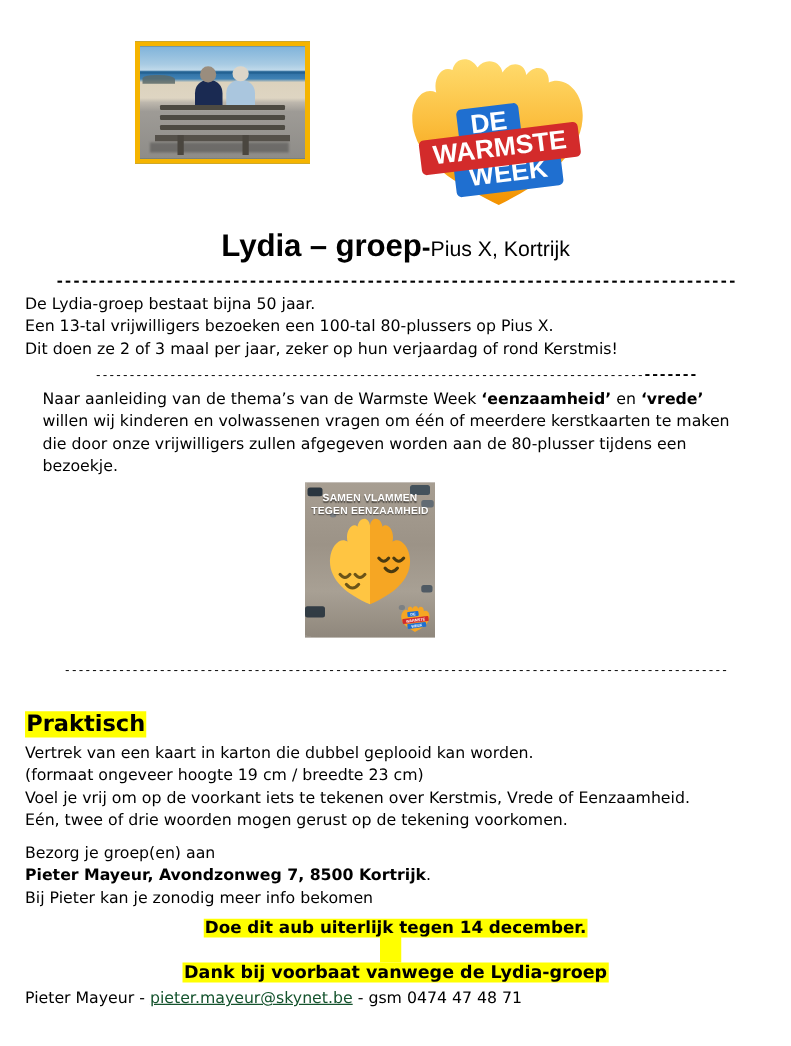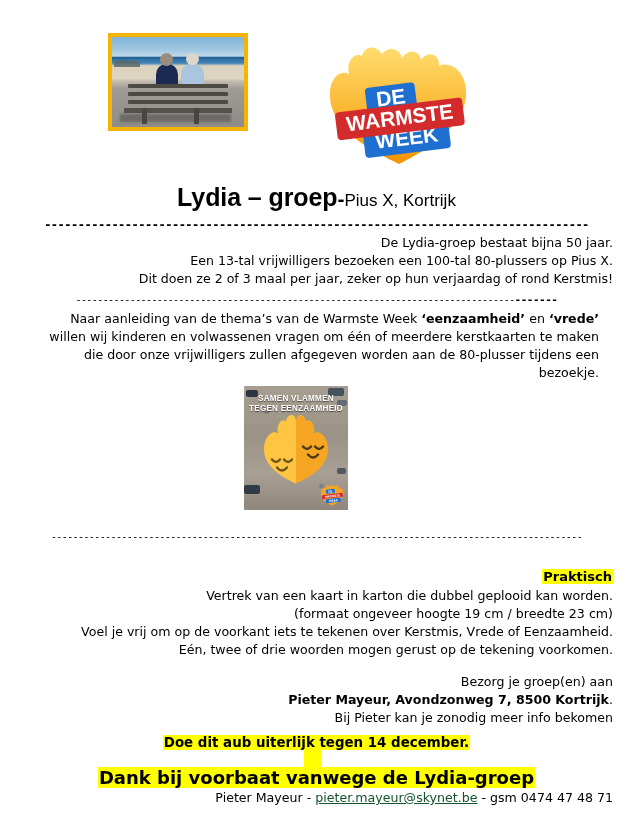--- a/index.html
+++ b/index.html
@@ -189,21 +189,21 @@
     font-family: "Liberation Sans", "DejaVu Sans", sans-serif;
     font-size: 21px;
     font-weight: bold;
   }
 
   
   .body-text {
     font-family: "DejaVu Sans", "Liberation Sans", sans-serif;
     font-size: 12.6px;
     line-height: 18px;
-    text-align: right;
+    text-align: left;
   }
   .block {
     position: absolute;
     left: 20px;
     right: 20px;
   }
   .rule {
     font-family: "DejaVu Sans Mono", "Liberation Mono", monospace;
     text-align: center;
     line-height: 8px;
@@ -291,23 +291,23 @@
     padding: 0 1px;
   }
   .bold { font-weight: bold; }
   .link {
     color: #14532d;
     text-decoration: underline;
   }
 
   .prak-title {
     font-family: "DejaVu Sans", "Liberation Sans", sans-serif;
-    font-size: 13px;
+    font-size: 18px;
     font-weight: bold;
-    text-align: right;
+    text-align: left;
   }
 
   .yellow-connector {
     position: absolute;
     background: #FFFF00;
   }
 </style>
 </head>
 <body>
 
@@ -468,21 +468,21 @@
     <div>Bij Pieter kan je zonodig meer info bekomen</div>
   </div>
 
   <div class="yellow-connector" style="left:304px; top:748px; width:17px; height:22px;"></div>
 
   <div class="block" style="top:733px; text-align:center;">
     <span class="hl bold body-text" style="display:inline; font-size:13.4px;">Doe dit aub uiterlijk tegen 14 december.</span>
   </div>
 
   <div class="block" style="top:769px; text-align:center;">
-    <span class="hl bold body-text" style="display:inline; font-size:18px;">Dank bij voorbaat vanwege de Lydia-groep</span>
+    <span class="hl bold body-text" style="display:inline; font-size:14px;">Dank bij voorbaat vanwege de Lydia-groep</span>
   </div>
 
   <div class="block body-text" style="top:789px;">
     <span>Pieter Mayeur</span>
     <span>-</span>
     <span class="link">pieter.mayeur@skynet.be</span>
     <span>-</span>
     <span>gsm 0474 47 48 71</span>
   </div>
 

